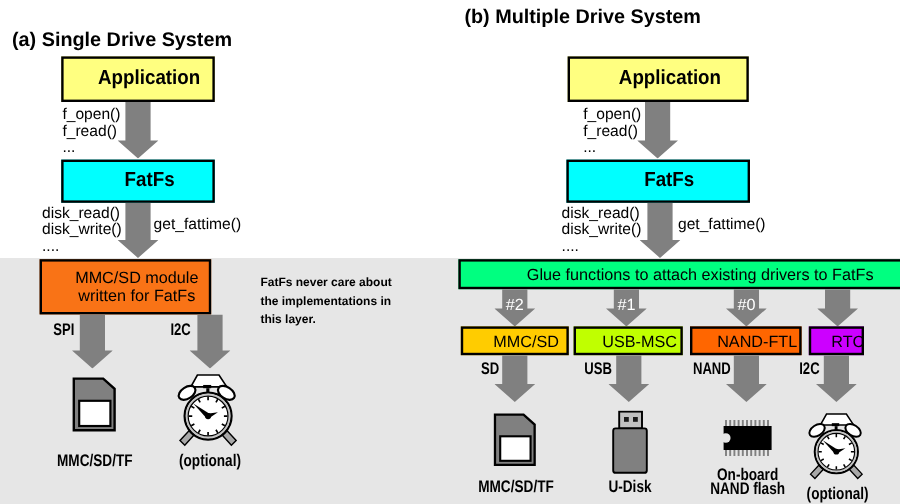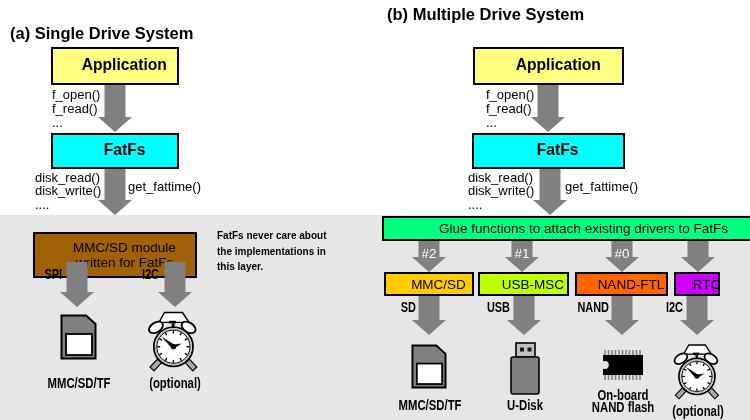--- a/index.html
+++ b/index.html
@@ -55,21 +55,21 @@
     <polygon points="6.5,0 27.5,0 27.5,31 34,31 17,46 0,31 6.5,31" fill="#808080"></polygon>
   </svg>
 
   <div class="fn" style="left:35px; top:170.5px; line-height:13.5px;">
     <div>disk_read()</div>
     <div>disk_write()</div>
     <div>....</div>
   </div>
   <div class="fn" style="left:128px; top:180px;">get_fattime()</div>
 
-  <div class="box box-mid" style="left: 33px; top: 232px; width: 164px; height: 46px; background-color: #a16207;">
+  <div class="box box-mid" style="left: 33px; top: 216px; width: 143px; height: 46px; background-color: #f97316;">
     <div>
       <div>MMC/SD module</div>
       <div>written for FatFs</div>
     </div>
   </div>
 
   <div class="note" style="left:217px; top:228px;">
     <div>FatFs never care about</div>
     <div>the implementations in</div>
     <div>this layer.</div>

